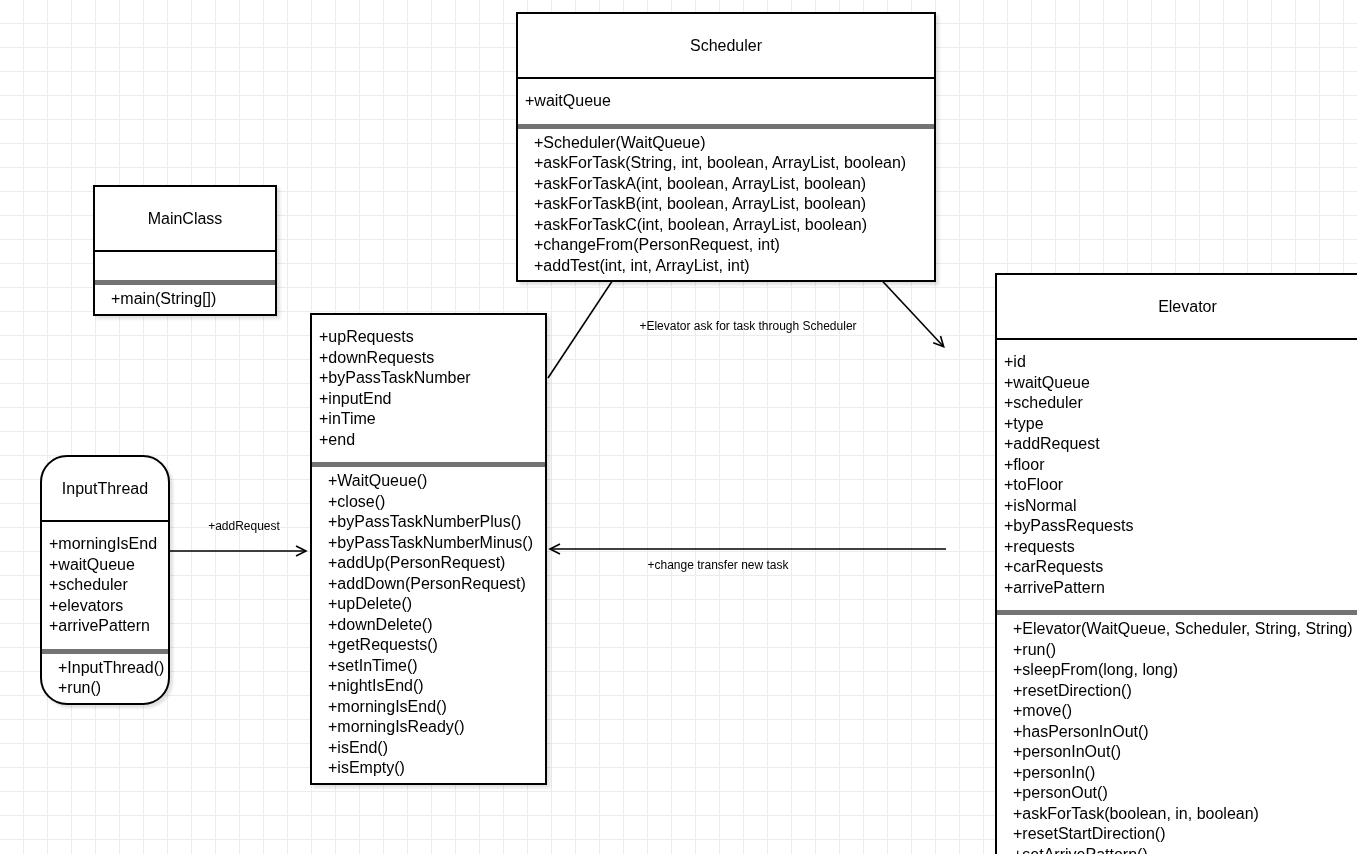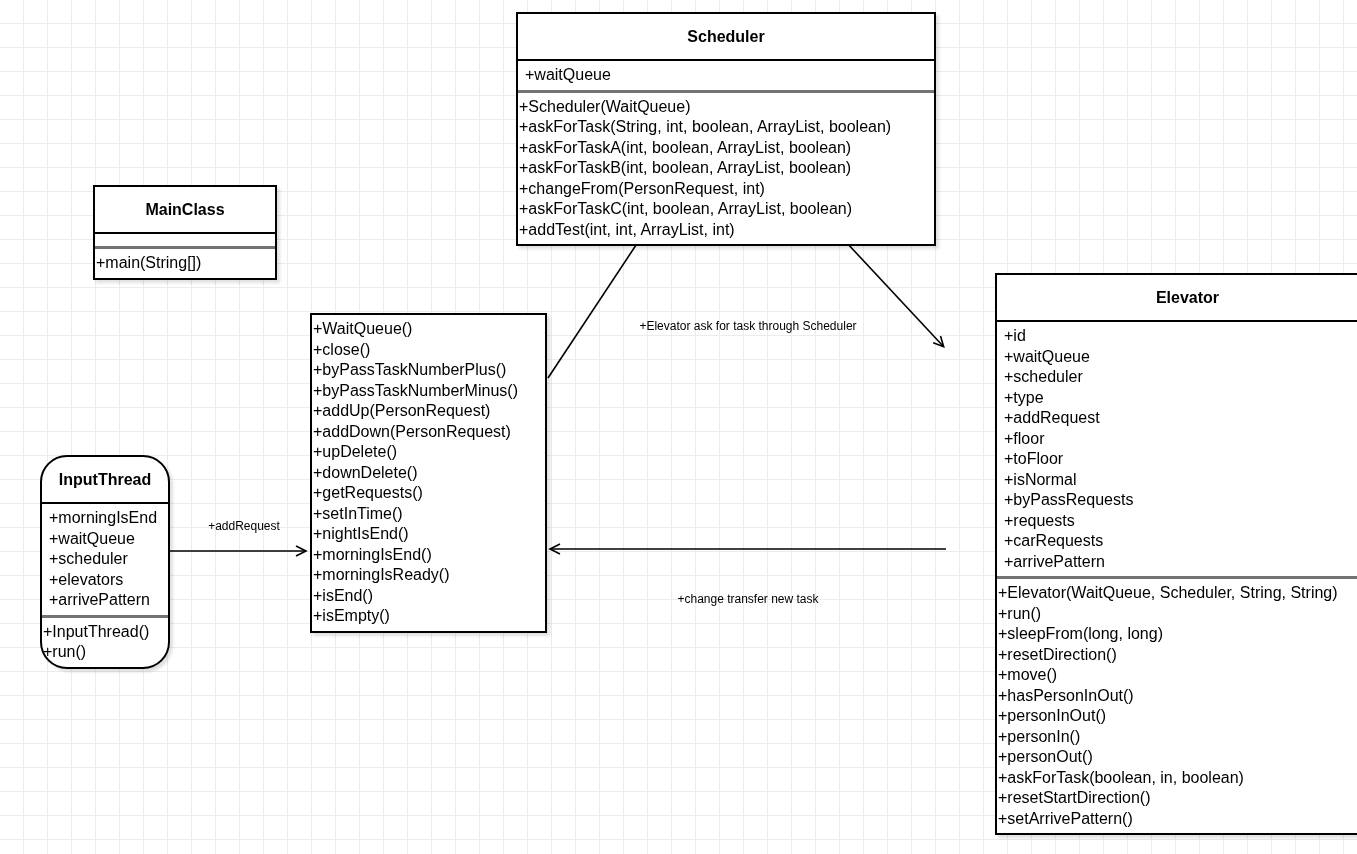--- a/index.html
+++ b/index.html
@@ -29,33 +29,33 @@
     position: absolute;
     background: #ffffff;
     border: 2px solid #000000;
     box-shadow: 3px 3px 3px rgba(0,0,0,0.12);
     color: #000000;
     font-size: 16px;
     line-height: 20.5px;
     box-sizing: border-box;
   }
   .uml-title {
-    font-weight: bold;
+    font-weight: normal;
     text-align: center;
-    padding: 13px 4px;
+    padding: 22px 4px;
     border-bottom: 2px solid #000000;
     line-height: 19px;
   }
   .uml-attrs {
-    padding: 4px 7px;
-    border-bottom: 3px solid #737373;
+    padding: 12px 7px;
+    border-bottom: 5px solid #737373;
     min-height: 4px;
   }
   .uml-methods {
-    padding: 4px 1px;
+    padding: 4px 16px;
   }
   .uml-line {
     white-space: nowrap;
   }
   .edge-label {
     position: absolute;
     transform: translateX(-50%);
     font-size: 12px;
     color: #000000;
     white-space: nowrap;
@@ -89,27 +89,35 @@
   <div class="uml-class" style="left:516px; top:12px; width:420px;">
     <div class="uml-title">Scheduler</div>
     <div class="uml-attrs">
         <div class="uml-line">+waitQueue</div>
       </div>
     <div class="uml-methods">
         <div class="uml-line">+Scheduler(WaitQueue)</div>
         <div class="uml-line">+askForTask(String, int, boolean, ArrayList, boolean)</div>
         <div class="uml-line">+askForTaskA(int, boolean, ArrayList, boolean)</div>
         <div class="uml-line">+askForTaskB(int, boolean, ArrayList, boolean)</div>
+        <div class="uml-line">+askForTaskC(int, boolean, ArrayList, boolean)</div>
         <div class="uml-line">+changeFrom(PersonRequest, int)</div>
-        <div class="uml-line">+askForTaskC(int, boolean, ArrayList, boolean)</div>
         <div class="uml-line">+addTest(int, int, ArrayList, int)</div>
       </div>
   </div>
 
   <div class="uml-class" style="left:310px; top:313px; width:237px;">
+    <div class="uml-attrs">
+        <div class="uml-line">+upRequests</div>
+        <div class="uml-line">+downRequests</div>
+        <div class="uml-line">+byPassTaskNumber</div>
+        <div class="uml-line">+inputEnd</div>
+        <div class="uml-line">+inTime</div>
+        <div class="uml-line">+end</div>
+      </div>
     <div class="uml-methods">
         <div class="uml-line">+WaitQueue()</div>
         <div class="uml-line">+close()</div>
         <div class="uml-line">+byPassTaskNumberPlus()</div>
         <div class="uml-line">+byPassTaskNumberMinus()</div>
         <div class="uml-line">+addUp(PersonRequest)</div>
         <div class="uml-line">+addDown(PersonRequest)</div>
         <div class="uml-line">+upDelete()</div>
         <div class="uml-line">+downDelete()</div>
         <div class="uml-line">+getRequests()</div>
@@ -164,15 +172,15 @@
         <div class="uml-line">+personIn()</div>
         <div class="uml-line">+personOut()</div>
         <div class="uml-line">+askForTask(boolean, in, boolean)</div>
         <div class="uml-line">+resetStartDirection()</div>
         <div class="uml-line">+setArrivePattern()</div>
       </div>
   </div>
 
   <div class="edge-label" style="left:244px; top:519px;">+addRequest</div>
   <div class="edge-label" style="left:748px; top:319px;">+Elevator ask for task through Scheduler</div>
-  <div class="edge-label" style="left:748px; top:558px;margin-top:34px;">+change transfer new task</div>
+  <div class="edge-label" style="left:718px; top:558px;">+change transfer new task</div>
 
 </div>
 
 </body></html>

